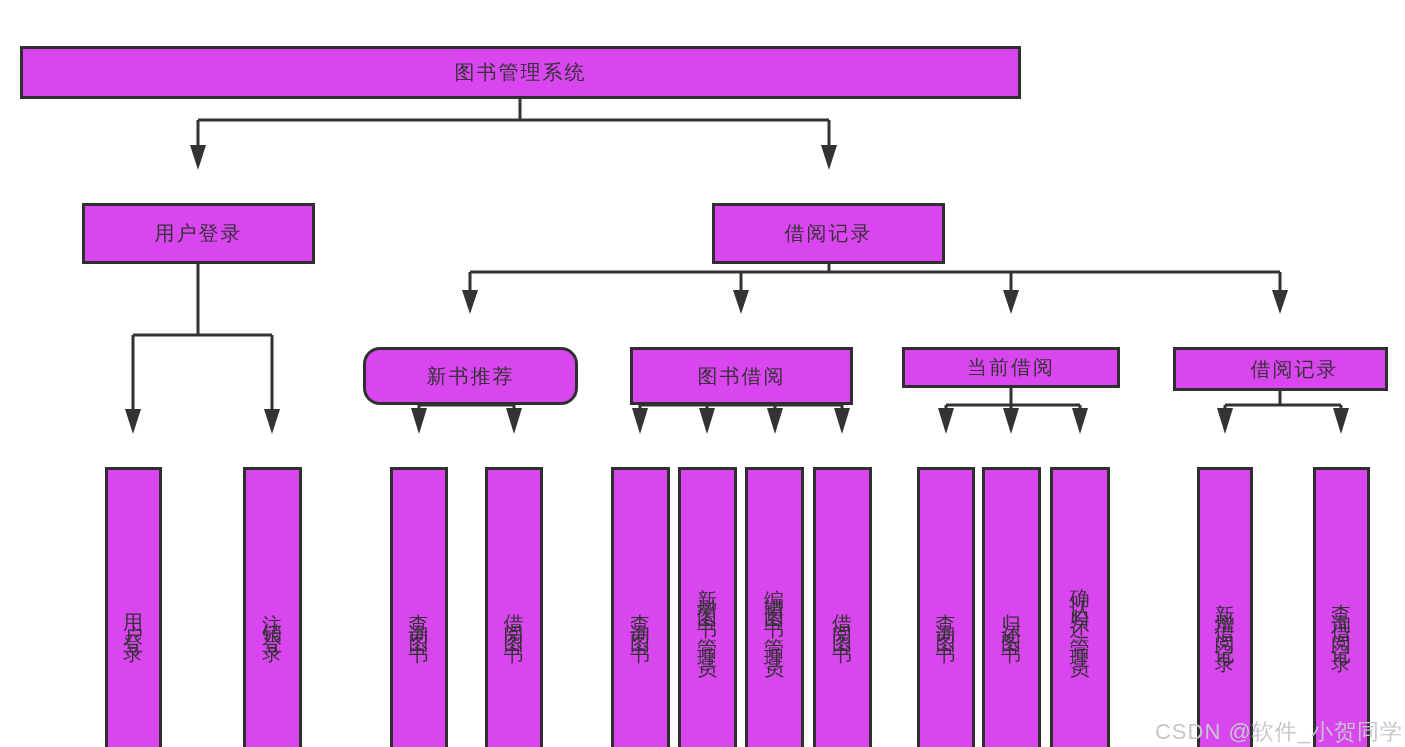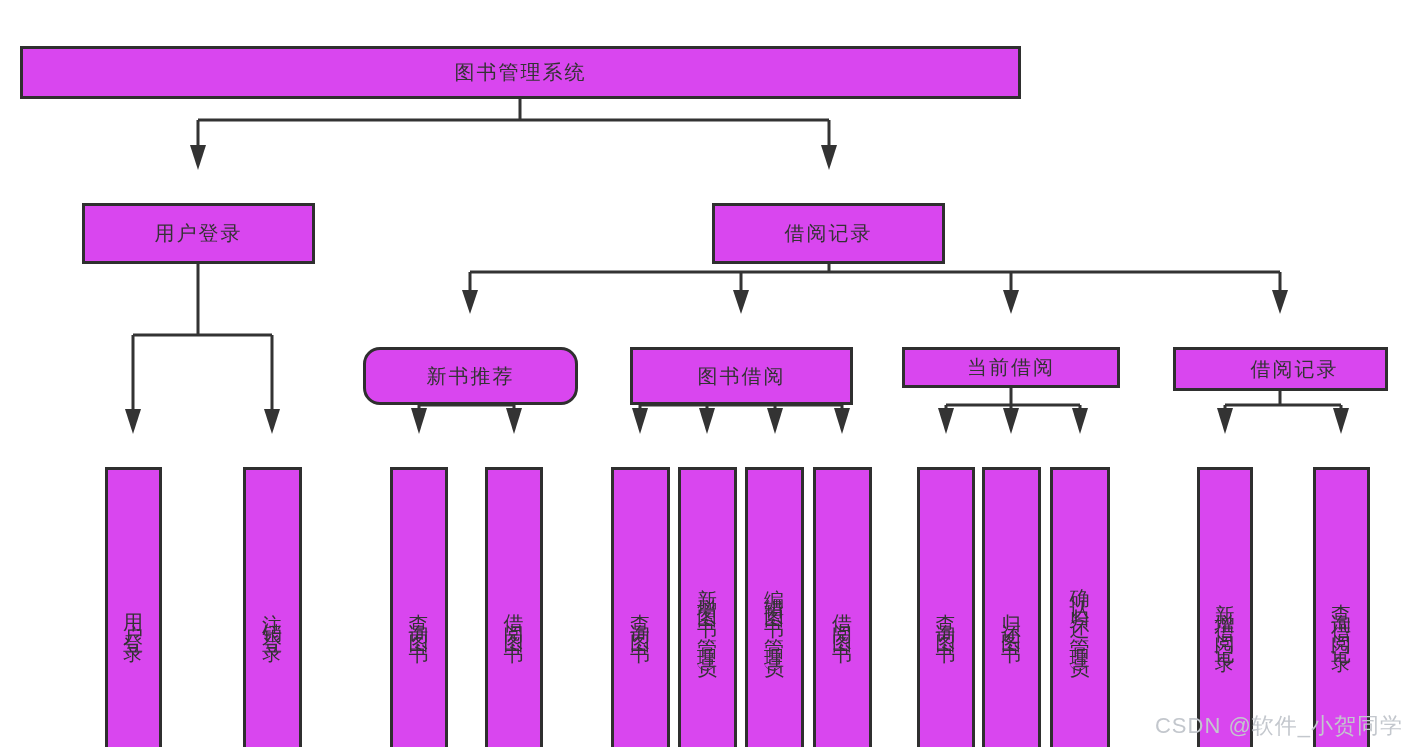--- a/index.html
+++ b/index.html
@@ -42,21 +42,21 @@
   .l5{left:611px;top:435px;width:59px;height:302px;}
   .l6{left:678px;top:435px;width:59px;height:302px;}
   .l7{left:745px;top:435px;width:59px;height:302px;}
   .l8{left:813px;top:435px;width:59px;height:302px;}
   .l9{left:917px;top:435px;width:58px;height:302px;}
   .l10{left:982px;top:435px;width:59px;height:302px;}
   .l11{left:1050px;top:435px;width:60px;height:302px;}
   .l12{left:1197px;top:435px;width:56px;height:302px;}
   .l13{left:1313px;top:435px;width:57px;height:302px;}
   .watermark{
-    position:absolute;right:2px;bottom:6px;z-index:5;
+    position:absolute;right:2px;bottom:0;z-index:5;
     color:var(--watermark);font-size:22px;letter-spacing:1px;white-space:nowrap;margin-left:12px;
   }
 </style>
 </head>
 <body>
 
 <div class="canvas">
 
   <svg class="connector-layer" viewBox="0 0 1405 747" xmlns="http://www.w3.org/2000/svg">
 

